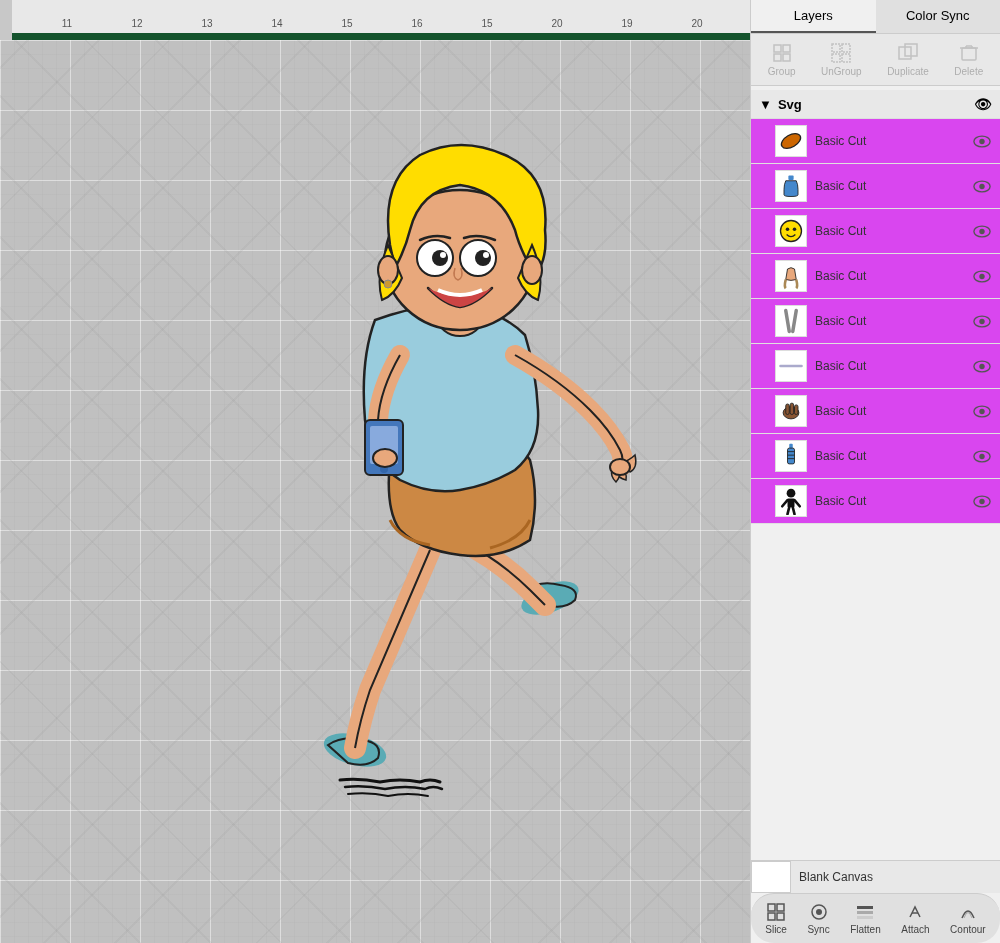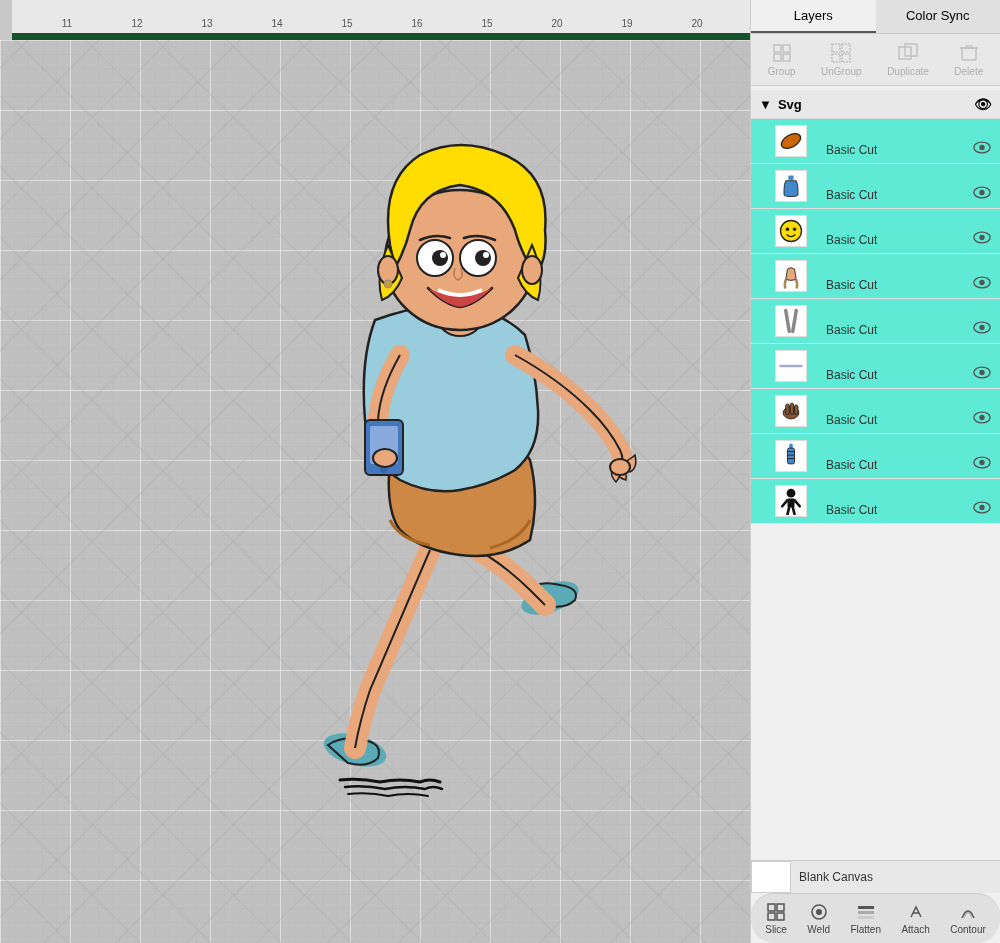--- a/index.html
+++ b/index.html
@@ -147,26 +147,26 @@
       border-bottom: 1px solid #ddd;
       gap: 6px;
       font-size: 13px;
       font-weight: 600;
       cursor: pointer;
     }
 
     
     .layer-item {
       display: flex;
-      align-items: flex-end;
+      align-items: center;
       padding: 6px 8px 6px 24px;
       border-bottom: 1px solid #e0e0e0;
-      background: #5eead4;
+      background: #d946ef;
       cursor: pointer;
-      gap: 19px;
+      gap: 8px;
       min-height: 44px;
     }
 
     .layer-thumb {
       width: 32px;
       height: 32px;
       border: 1px solid #ddd;
       background: #fff;
       display: flex;
       align-items: center;
@@ -567,21 +567,21 @@
           <rect x="2" y="11" width="7" height="7" fill="none" stroke="#555" stroke-width="1.5"></rect>
           <rect x="11" y="11" width="7" height="7" fill="none" stroke="#555" stroke-width="1.5"></rect>
         </svg>
         <span>Slice</span>
       </div>
       <div class="bottom-toolbar-btn">
         <svg width="20" height="20" viewBox="0 0 20 20">
           <circle cx="10" cy="10" r="7" fill="none" stroke="#555" stroke-width="1.5"></circle>
           <circle cx="10" cy="10" r="3" fill="#555"></circle>
         </svg>
-        <span>Weld</span>
+        <span>Sync</span>
       </div>
       <div class="bottom-toolbar-btn">
         <svg width="20" height="20" viewBox="0 0 20 20">
           <rect x="2" y="4" width="16" height="3" fill="#555"></rect>
           <rect x="2" y="9" width="16" height="3" fill="#aaa"></rect>
           <rect x="2" y="14" width="16" height="3" fill="#ccc"></rect>
         </svg>
         <span>Flatten</span>
       </div>
       <div class="bottom-toolbar-btn">

